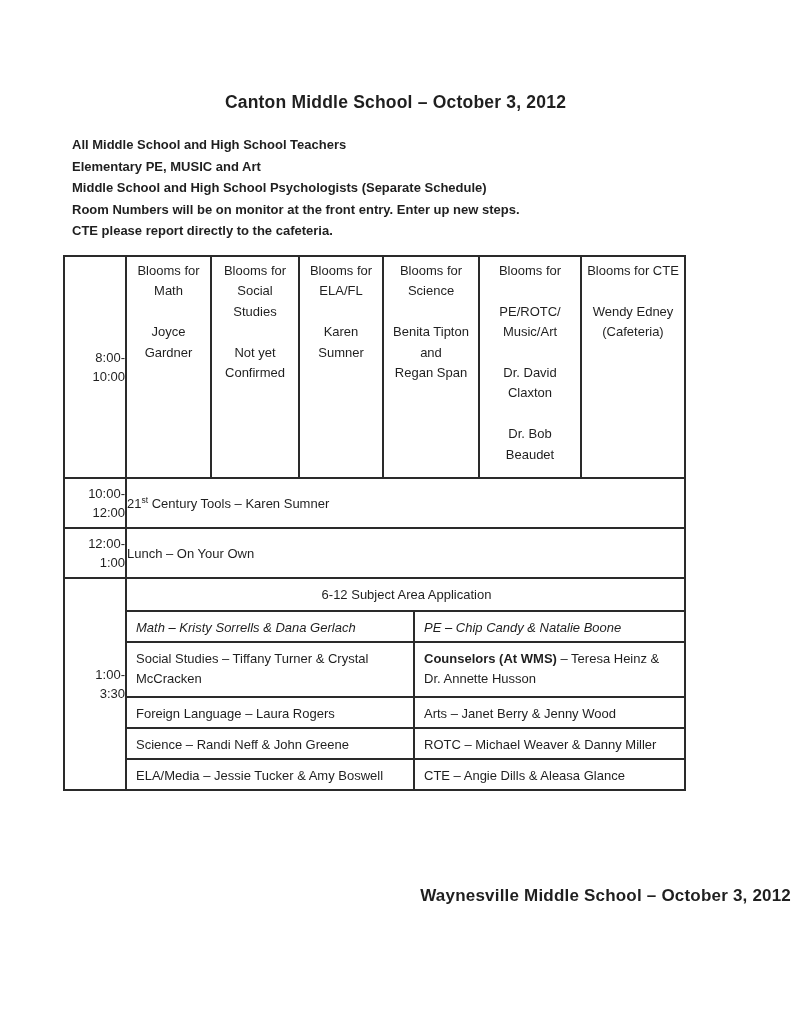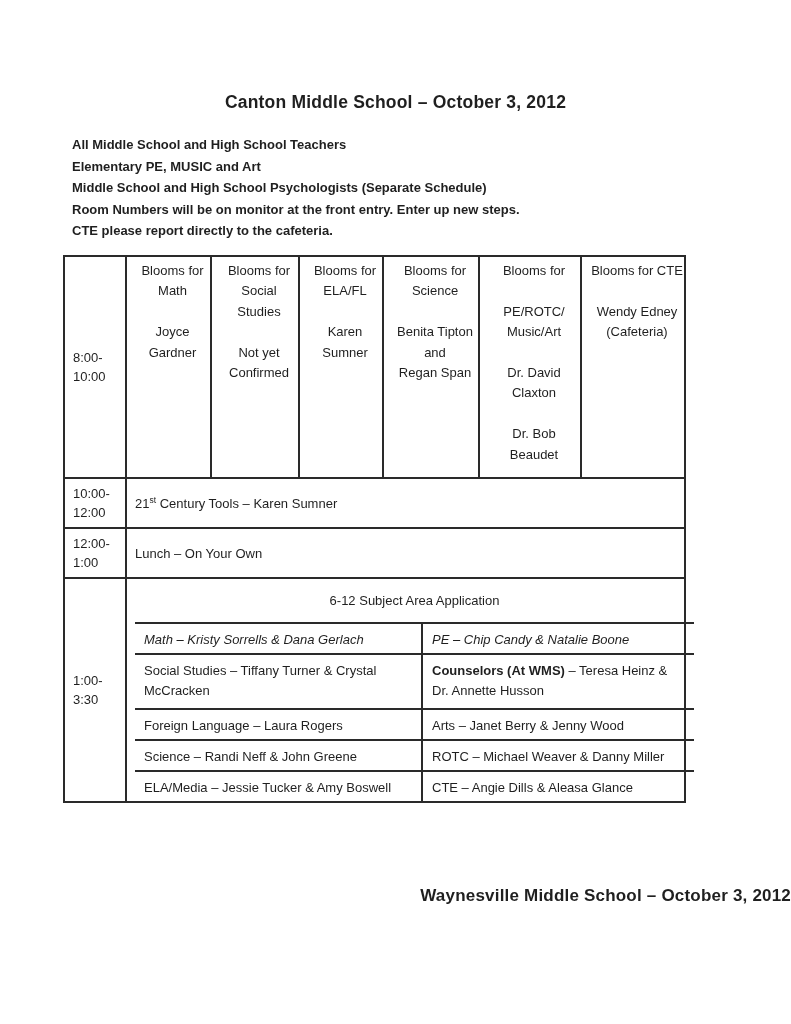--- a/index.html
+++ b/index.html
@@ -13,44 +13,44 @@
   .page{position:relative;width:791px;height:1024px;background:var(--background);overflow:hidden;margin:0;}
 
   .doc-title{position:absolute;top:92px;left:0;width:791px;text-align:center;
     font-size:17.5px;font-weight:bold;letter-spacing:.2px;}
 
   .intro{position:absolute;top:134px;left:72px;width:650px;
     font-size:13px;font-weight:bold;line-height:21.6px;}
 
   .schedule{position:absolute;top:255px;left:63px;width:621px;
     border-collapse:collapse;table-layout:fixed;font-size:13px;color:var(--text);}
-  .schedule td{border:2px solid var(--border);padding-left:8px;}
+  .schedule td{border:2px solid var(--border);}
 
-  .time-cell{text-align:left;vertical-align:middle;white-space:pre-line;line-height:19.5px;}
+  .time-cell{text-align:right;vertical-align:middle;white-space:pre-line;line-height:19.5px;}
 
   .row-session1{height:222px;}
   .row-session1 .head-cell{vertical-align:top;text-align:center;white-space:pre-line;
     line-height:20.4px;padding-top:4px;}
 
   .row-session2{height:50px;}
   .row-session3{height:50px;}
   .merged-cell{text-align:left;vertical-align:middle;margin-top:32px;}
   sup{font-size:8.5px;vertical-align:super;line-height:0;}
 
   .row-session4{height:208px;}
   .nested-cell{padding:0;vertical-align:top;}
   .subtable{width:100%;height:208px;border-collapse:collapse;table-layout:fixed;font-size:13px;}
   .subtable td{border:2px solid var(--border);text-align:left;vertical-align:top;
     padding:6px 8px 3px 9px;line-height:20px;}
   .subtable tr:first-child td{border-top:none;}
   .subtable tr:last-child td{border-bottom:none;}
   .subtable td:first-child{border-left:none;}
   .subtable td:last-child{border-right:none;}
   .sub-header-cell{text-align:center !important;vertical-align:middle !important;padding:3px 0 2px !important;}
-  .sub-r1{height:44px;} .sub-r2{height:30px;font-style:italic;} .sub-r3{height:55px;}
+  .sub-r1{height:32px;} .sub-r2{height:30px;font-style:italic;} .sub-r3{height:55px;}
   .sub-r4{height:31px;} .sub-r5{height:31px;} .sub-r6{height:30px;}
   .b{font-weight:bold;}
 
   .footer-title{position:absolute;top:886px;left:0;width:791px;text-align:right;
     font-size:17px;font-weight:bold;letter-spacing:.2px;}
 </style>
 </head>
 <body>
 
 <div class="page">

